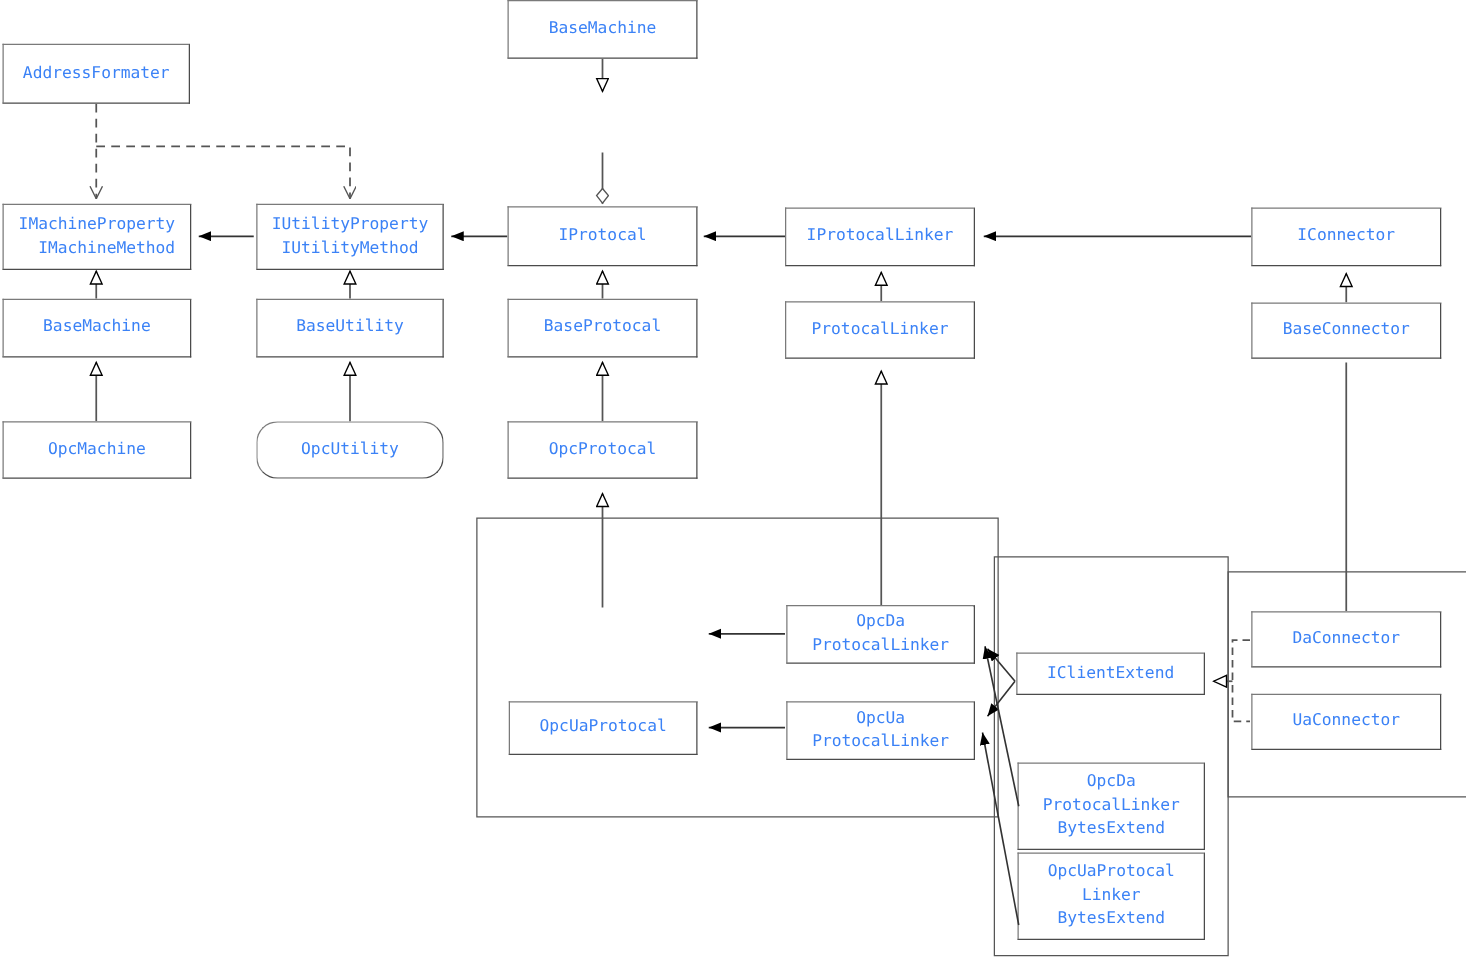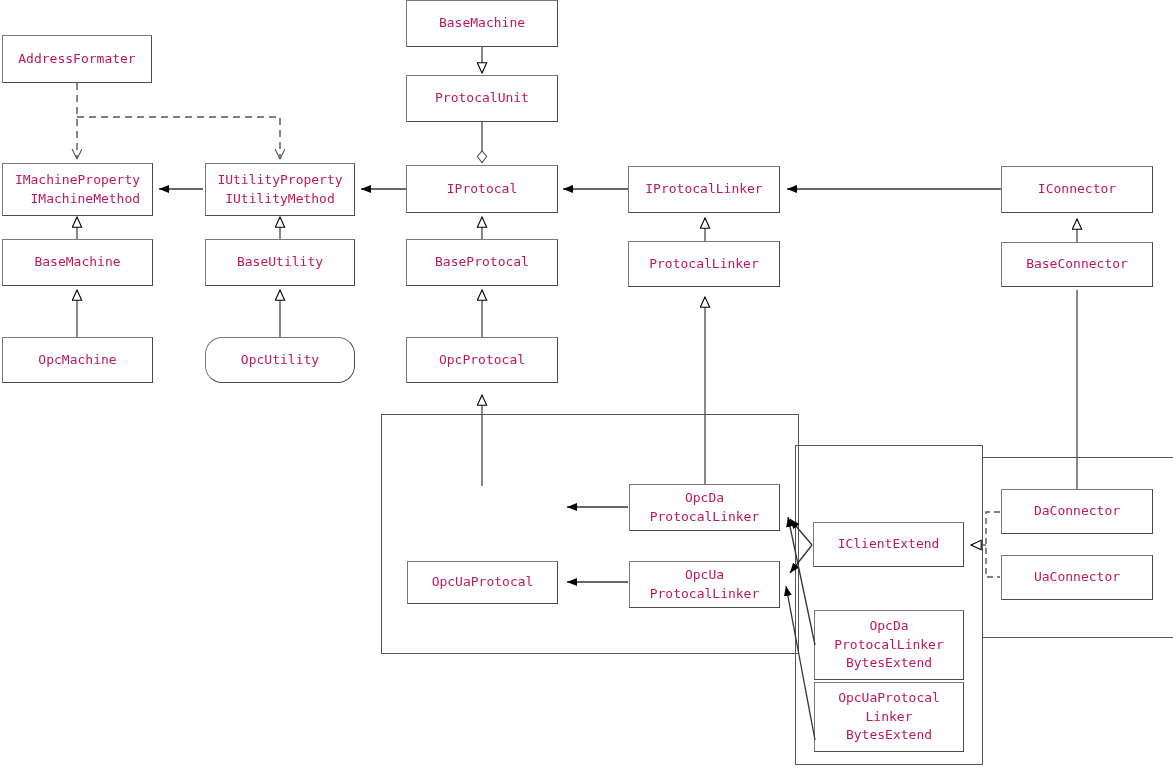--- a/index.html
+++ b/index.html
@@ -20,21 +20,21 @@
     position: absolute;
     box-sizing: border-box;
     background: #ffffff;
     border: 1px solid #4a4a4a;
     border-top-color: #7a7a7a;
     border-left-color: #7a7a7a;
     display: flex;
     align-items: center;
     justify-content: center;
     text-align: center;
-    color: #be185d;
+    color: #3b82f6;
     font-size: 13px;
     line-height: 1.45;
     white-space: pre-line;
     z-index: 5;
   }
   .group-box {
     position: absolute;
     box-sizing: border-box;
     border: 1px solid #555555;
     background: transparent;
@@ -151,21 +151,20 @@
       <path d="M815,645 L788,517" marker-end="url(#mk-filled2)"></path>
 
       <path d="M815,740 L786,586" marker-end="url(#mk-filled2)"></path>
     </g>
   </svg>
 
   <div class="uml-box" style="left:2px; top:35px; width:150px; height:48px;">AddressFormater</div>
 
   <div class="uml-box" style="left:406px; top:0px; width:152px; height:47px;">BaseMachine</div>
 
-  <div class="uml-box" style="left:406px; top:75px; width:152px; height:47px;">ProtocalUnit</div>
 
   <div class="uml-box" style="left:2px; top:163px; width:151px; height:53px;text-align:right;">IMachineProperty
 IMachineMethod</div>
 
   <div class="uml-box" style="left:205px; top:163px; width:150px; height:53px;">IUtilityProperty
 IUtilityMethod</div>
 
   <div class="uml-box" style="left:406px; top:165px; width:152px; height:48px;">IProtocal</div>
 
   <div class="uml-box" style="left:628px; top:166px; width:152px; height:47px;">IProtocalLinker</div>
@@ -190,21 +189,21 @@
 
 
   <div class="uml-box" style="left:407px; top:561px; width:151px; height:43px;">OpcUaProtocal</div>
 
   <div class="uml-box" style="left:629px; top:484px; width:151px; height:47px;">OpcDa
 ProtocalLinker</div>
 
   <div class="uml-box" style="left:629px; top:561px; width:151px; height:47px;">OpcUa
 ProtocalLinker</div>
 
-  <div class="uml-box" style="left:813px; top:522px; width:151px; height:45px;">IClientExtend</div>
+  <div class="uml-box" style="left:813px; top:522px; width:151px; height:34px;">IClientExtend</div>
 
   <div class="uml-box" style="left:1001px; top:489px; width:152px; height:45px;text-align:center;">DaConnector</div>
 
   <div class="uml-box" style="left:1001px; top:555px; width:152px; height:45px;">UaConnector</div>
 
   <div class="uml-box" style="left:814px; top:610px; width:150px; height:70px;">OpcDa
 ProtocalLinker
 BytesExtend</div>
 
   <div class="uml-box" style="left:814px; top:682px; width:150px; height:70px;">OpcUaProtocal

